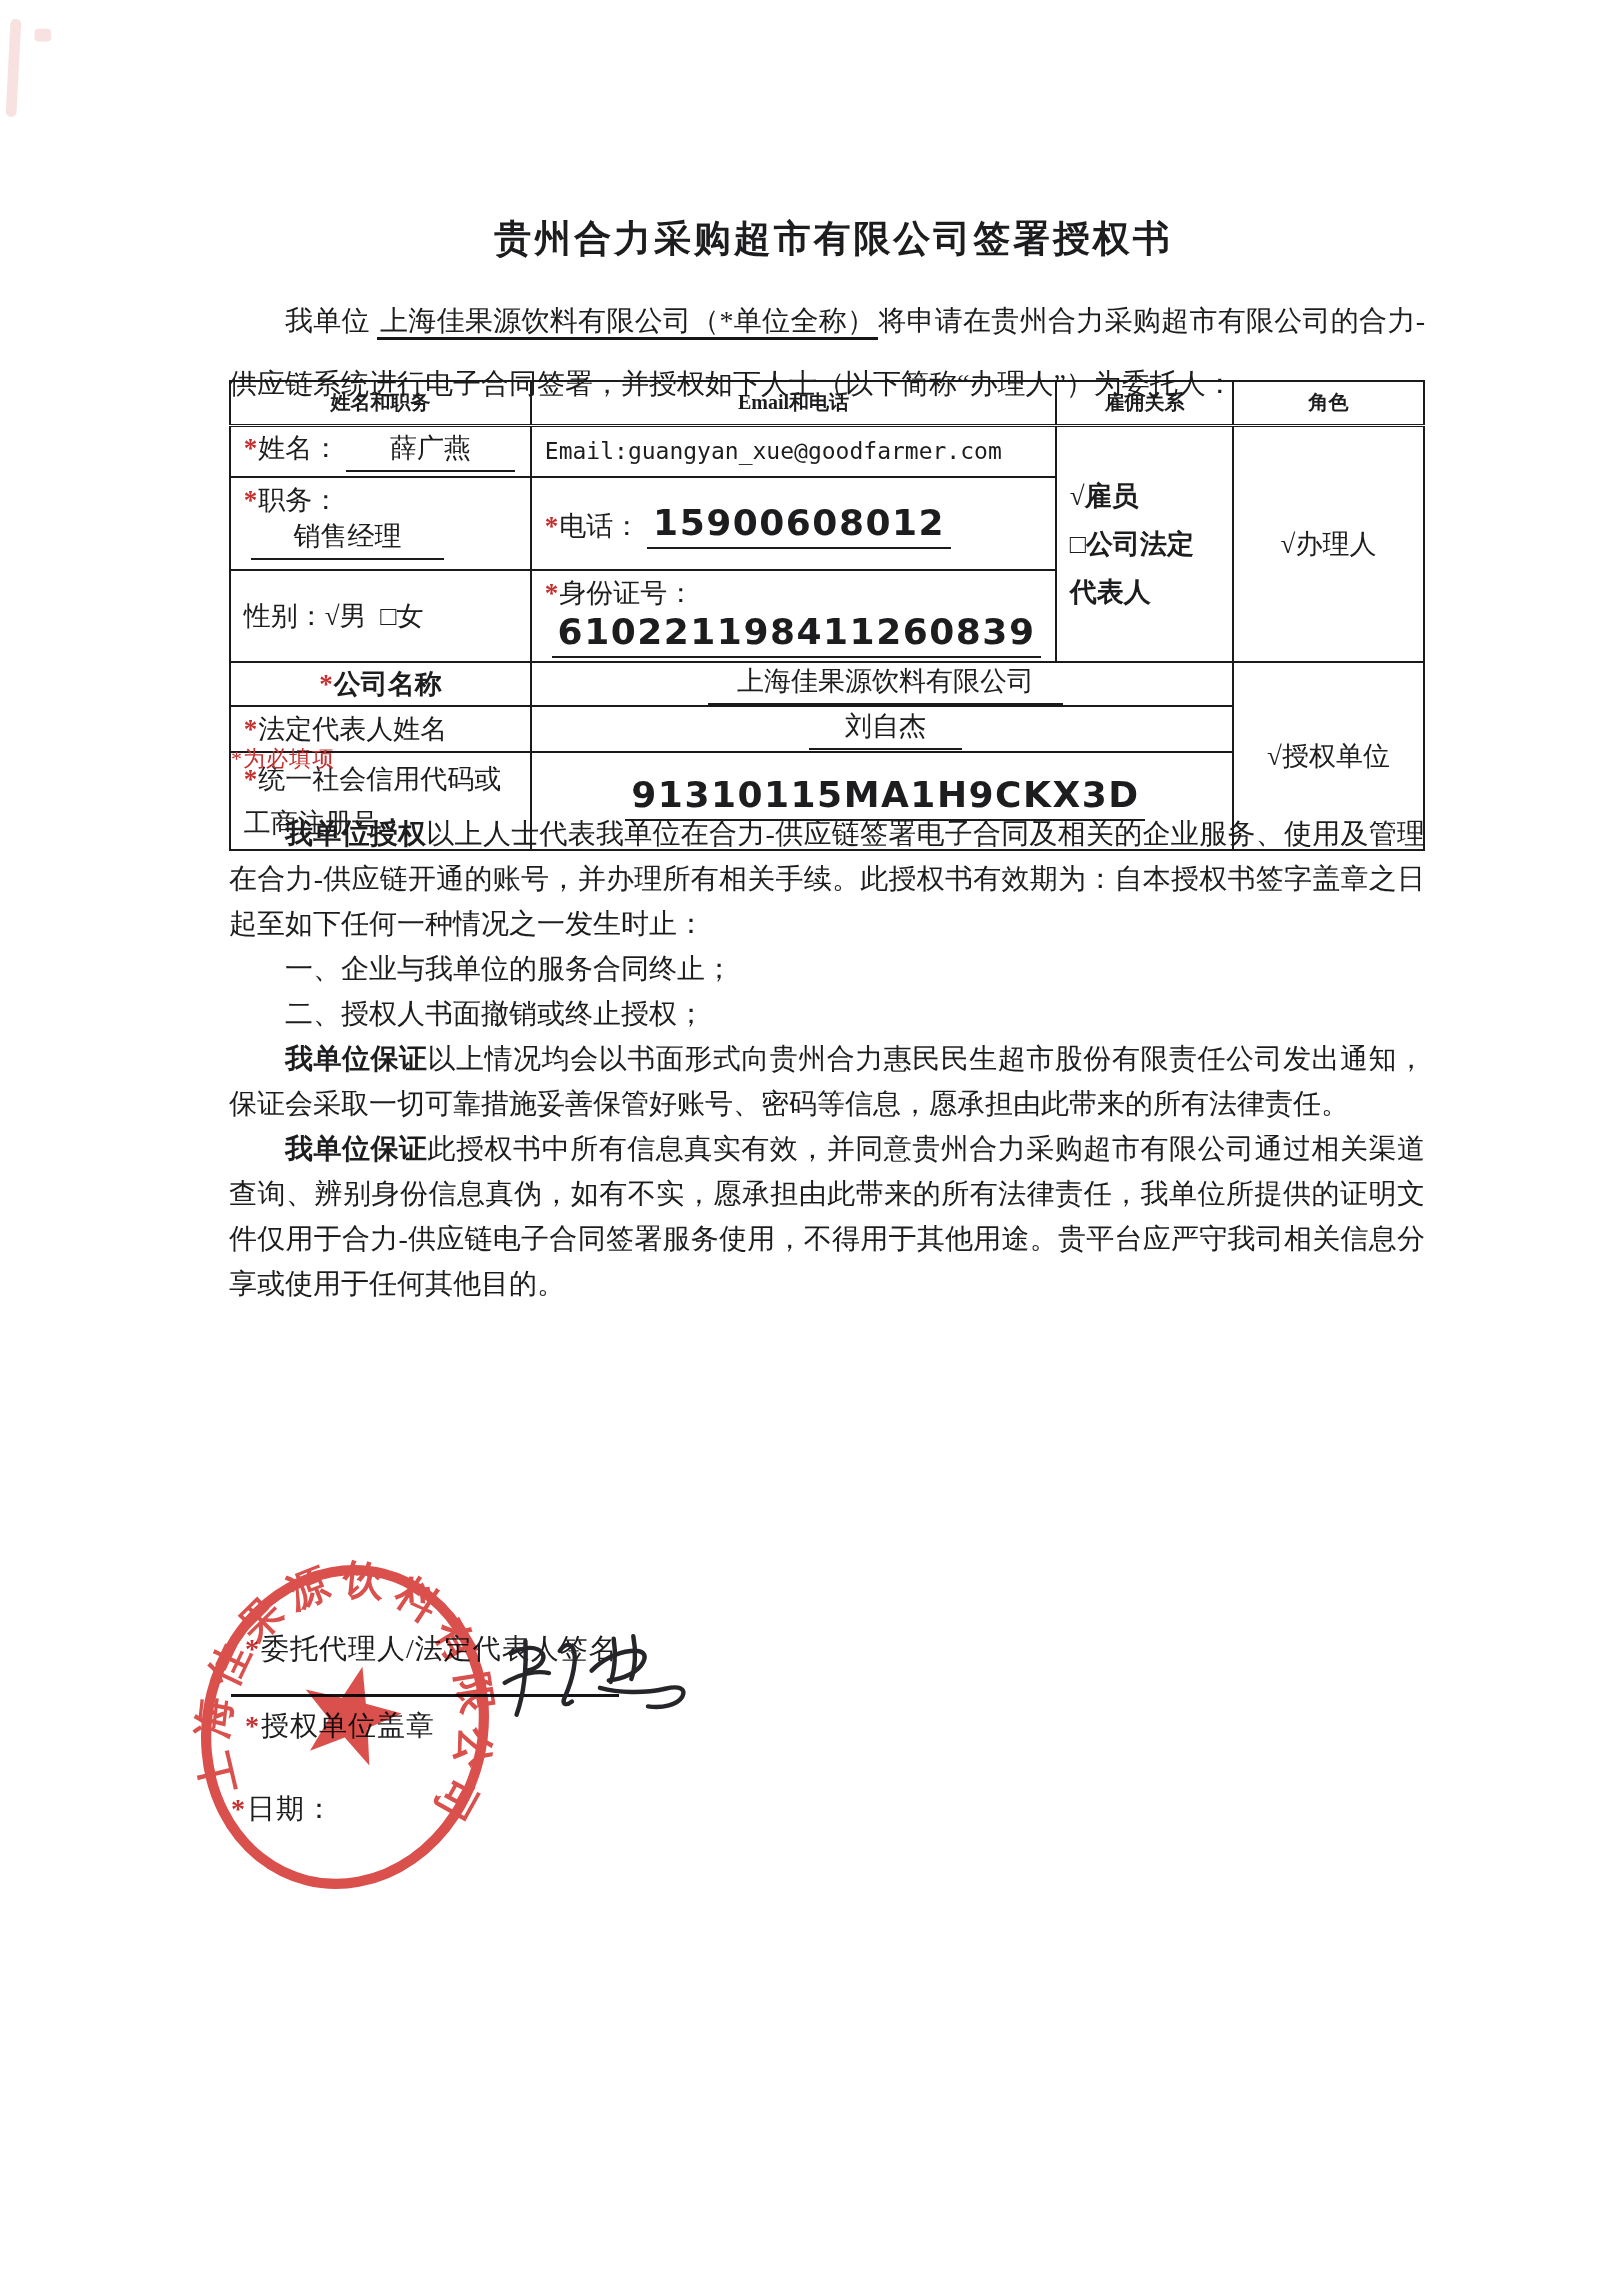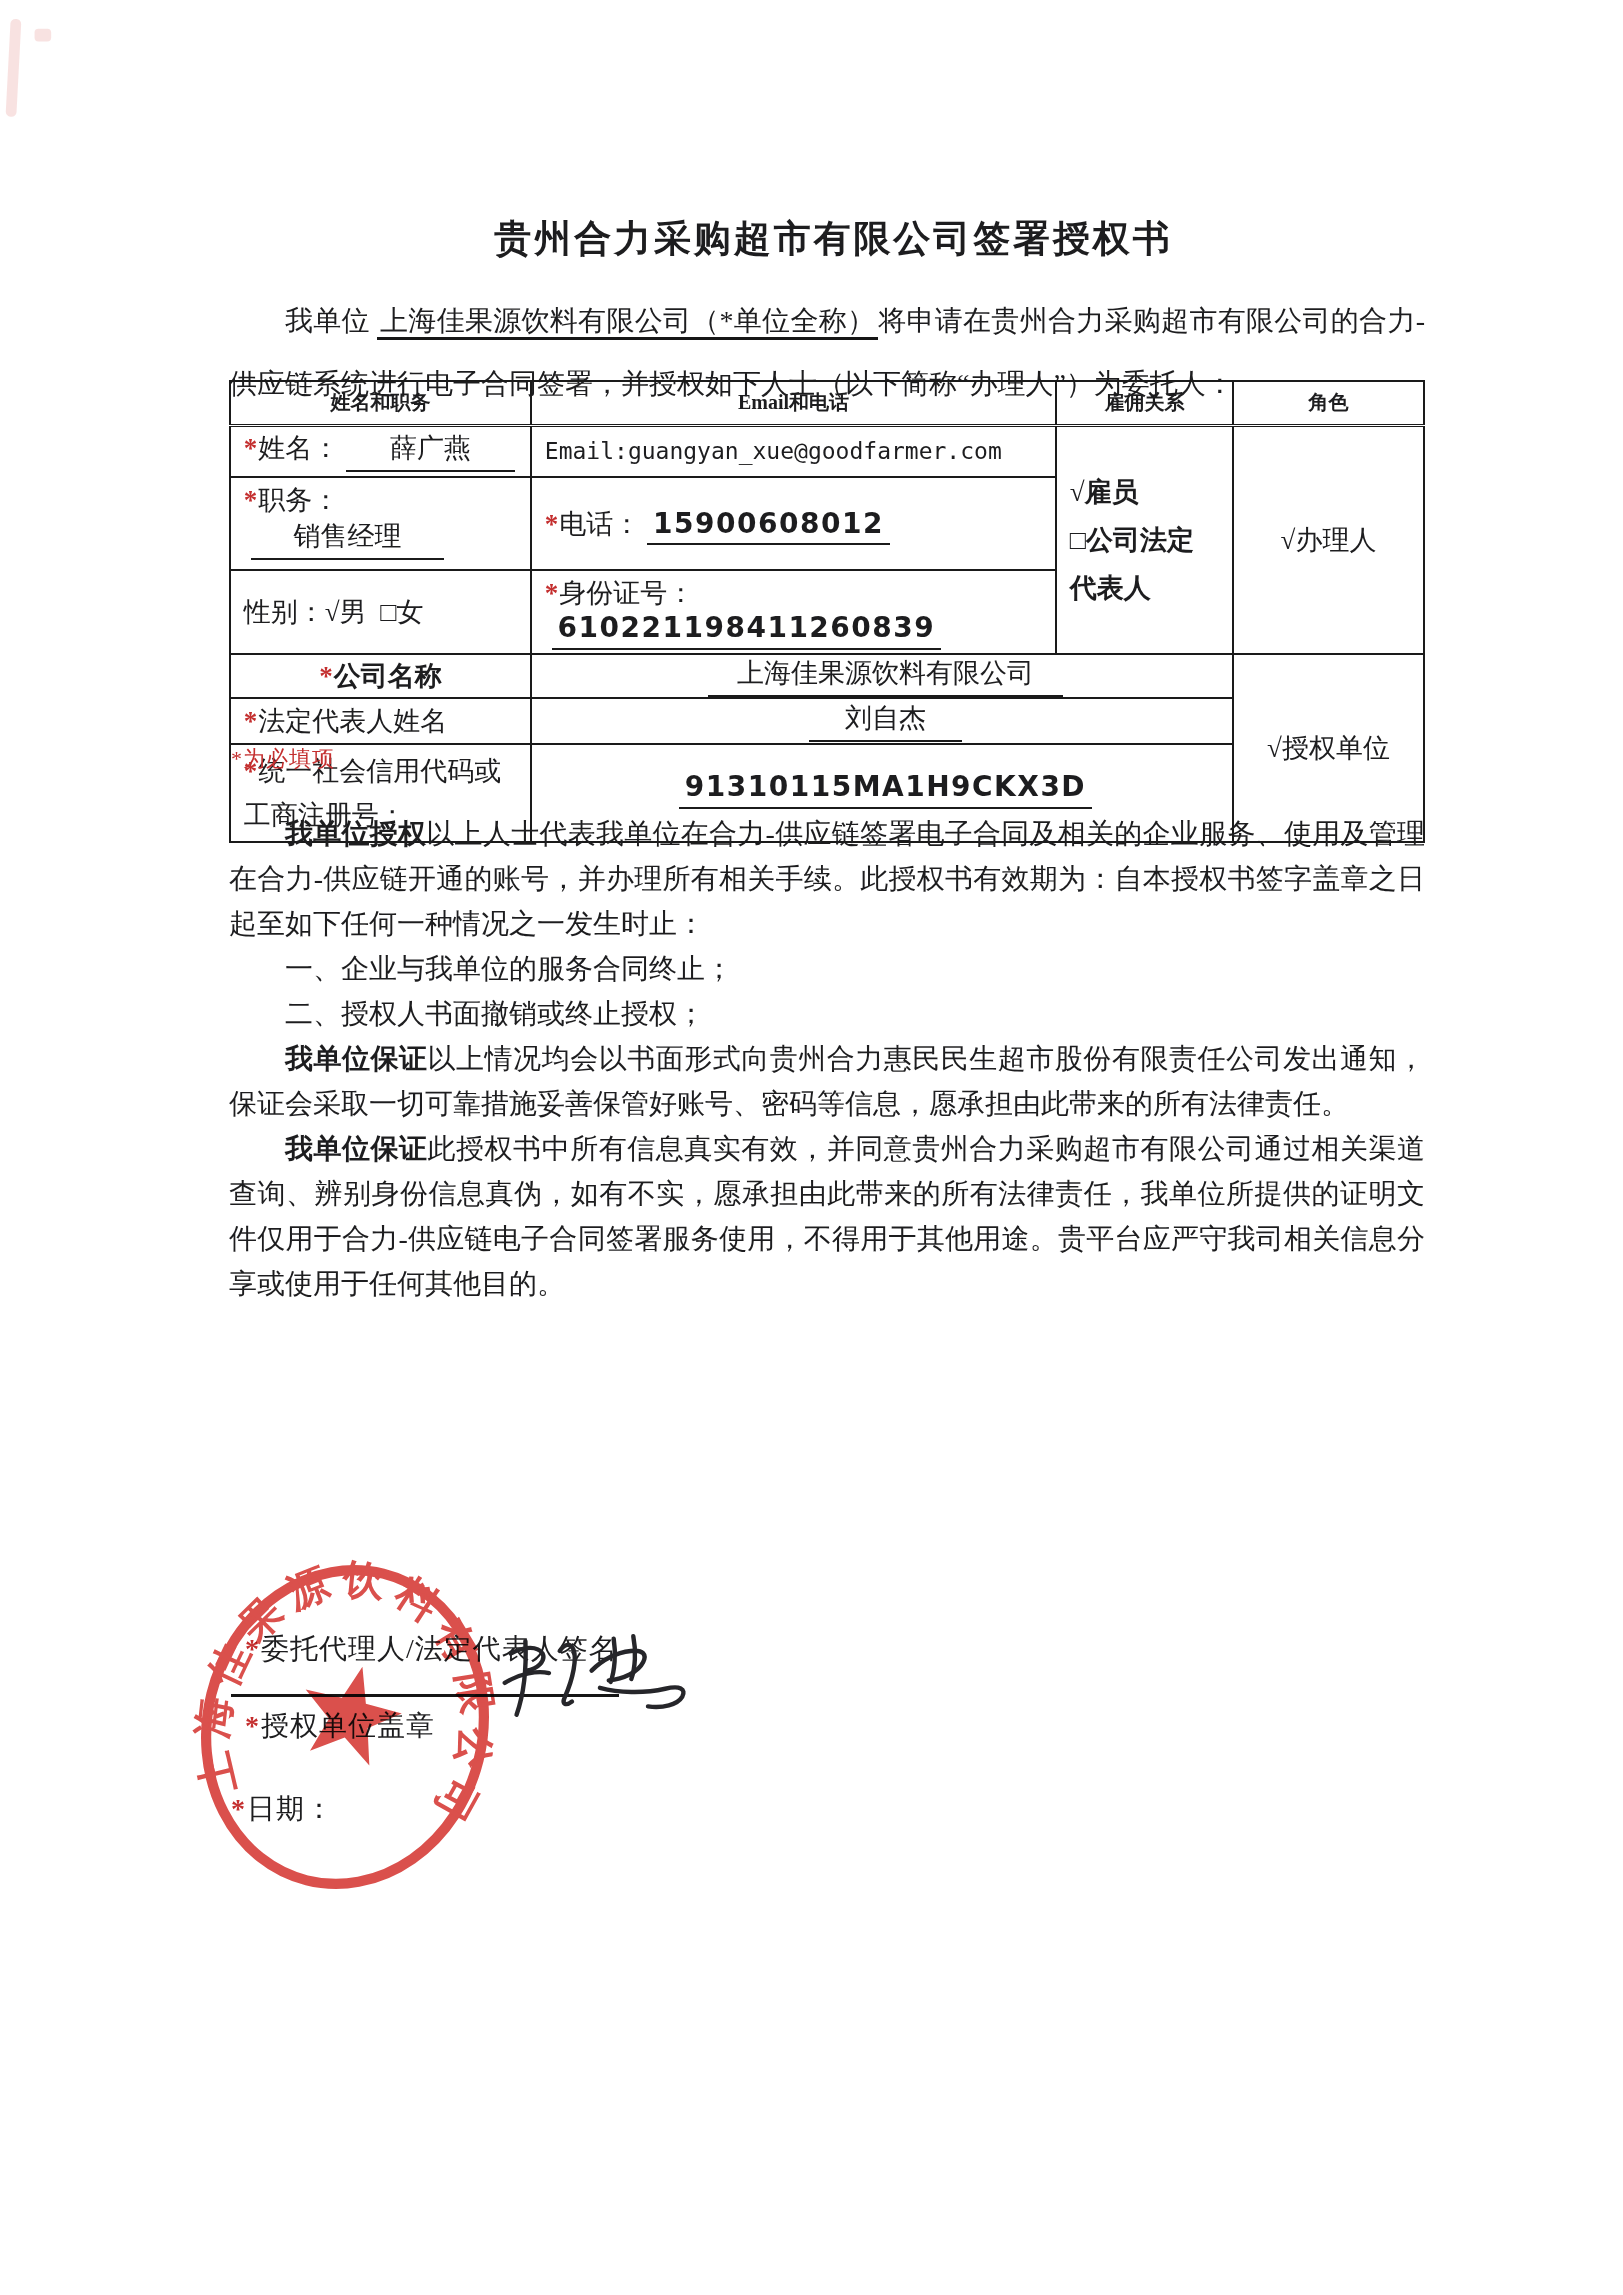--- a/index.html
+++ b/index.html
@@ -53,21 +53,21 @@
   .req { color:#c42f2f; font-weight:700; margin-right:1px; }
   .uv {
     display:inline-block;
     border-bottom:2.9px solid #1b1b1b;
     text-align:center;
     padding:0 5.9px 3.9px 5.9px;
     margin-left:6.9px;
   }
   .num {
     font-family:"DejaVu Sans","Liberation Sans",sans-serif;
-    font-weight:700; font-size:28px; letter-spacing:1.5px;
+    font-weight:700; font-size:36px; letter-spacing:1.5px;
   }
   .mono {
     font-family:"DejaVu Sans Mono","Liberation Mono",monospace;
     font-size:23px; letter-spacing:0;
   }
   .w-name   { min-width:157px; }
   .w-title  { min-width:182px; }
   .w-phone  { min-width:216px; }
   .w-id     { min-width:275px; }
   .w-company{ min-width:344px; }

